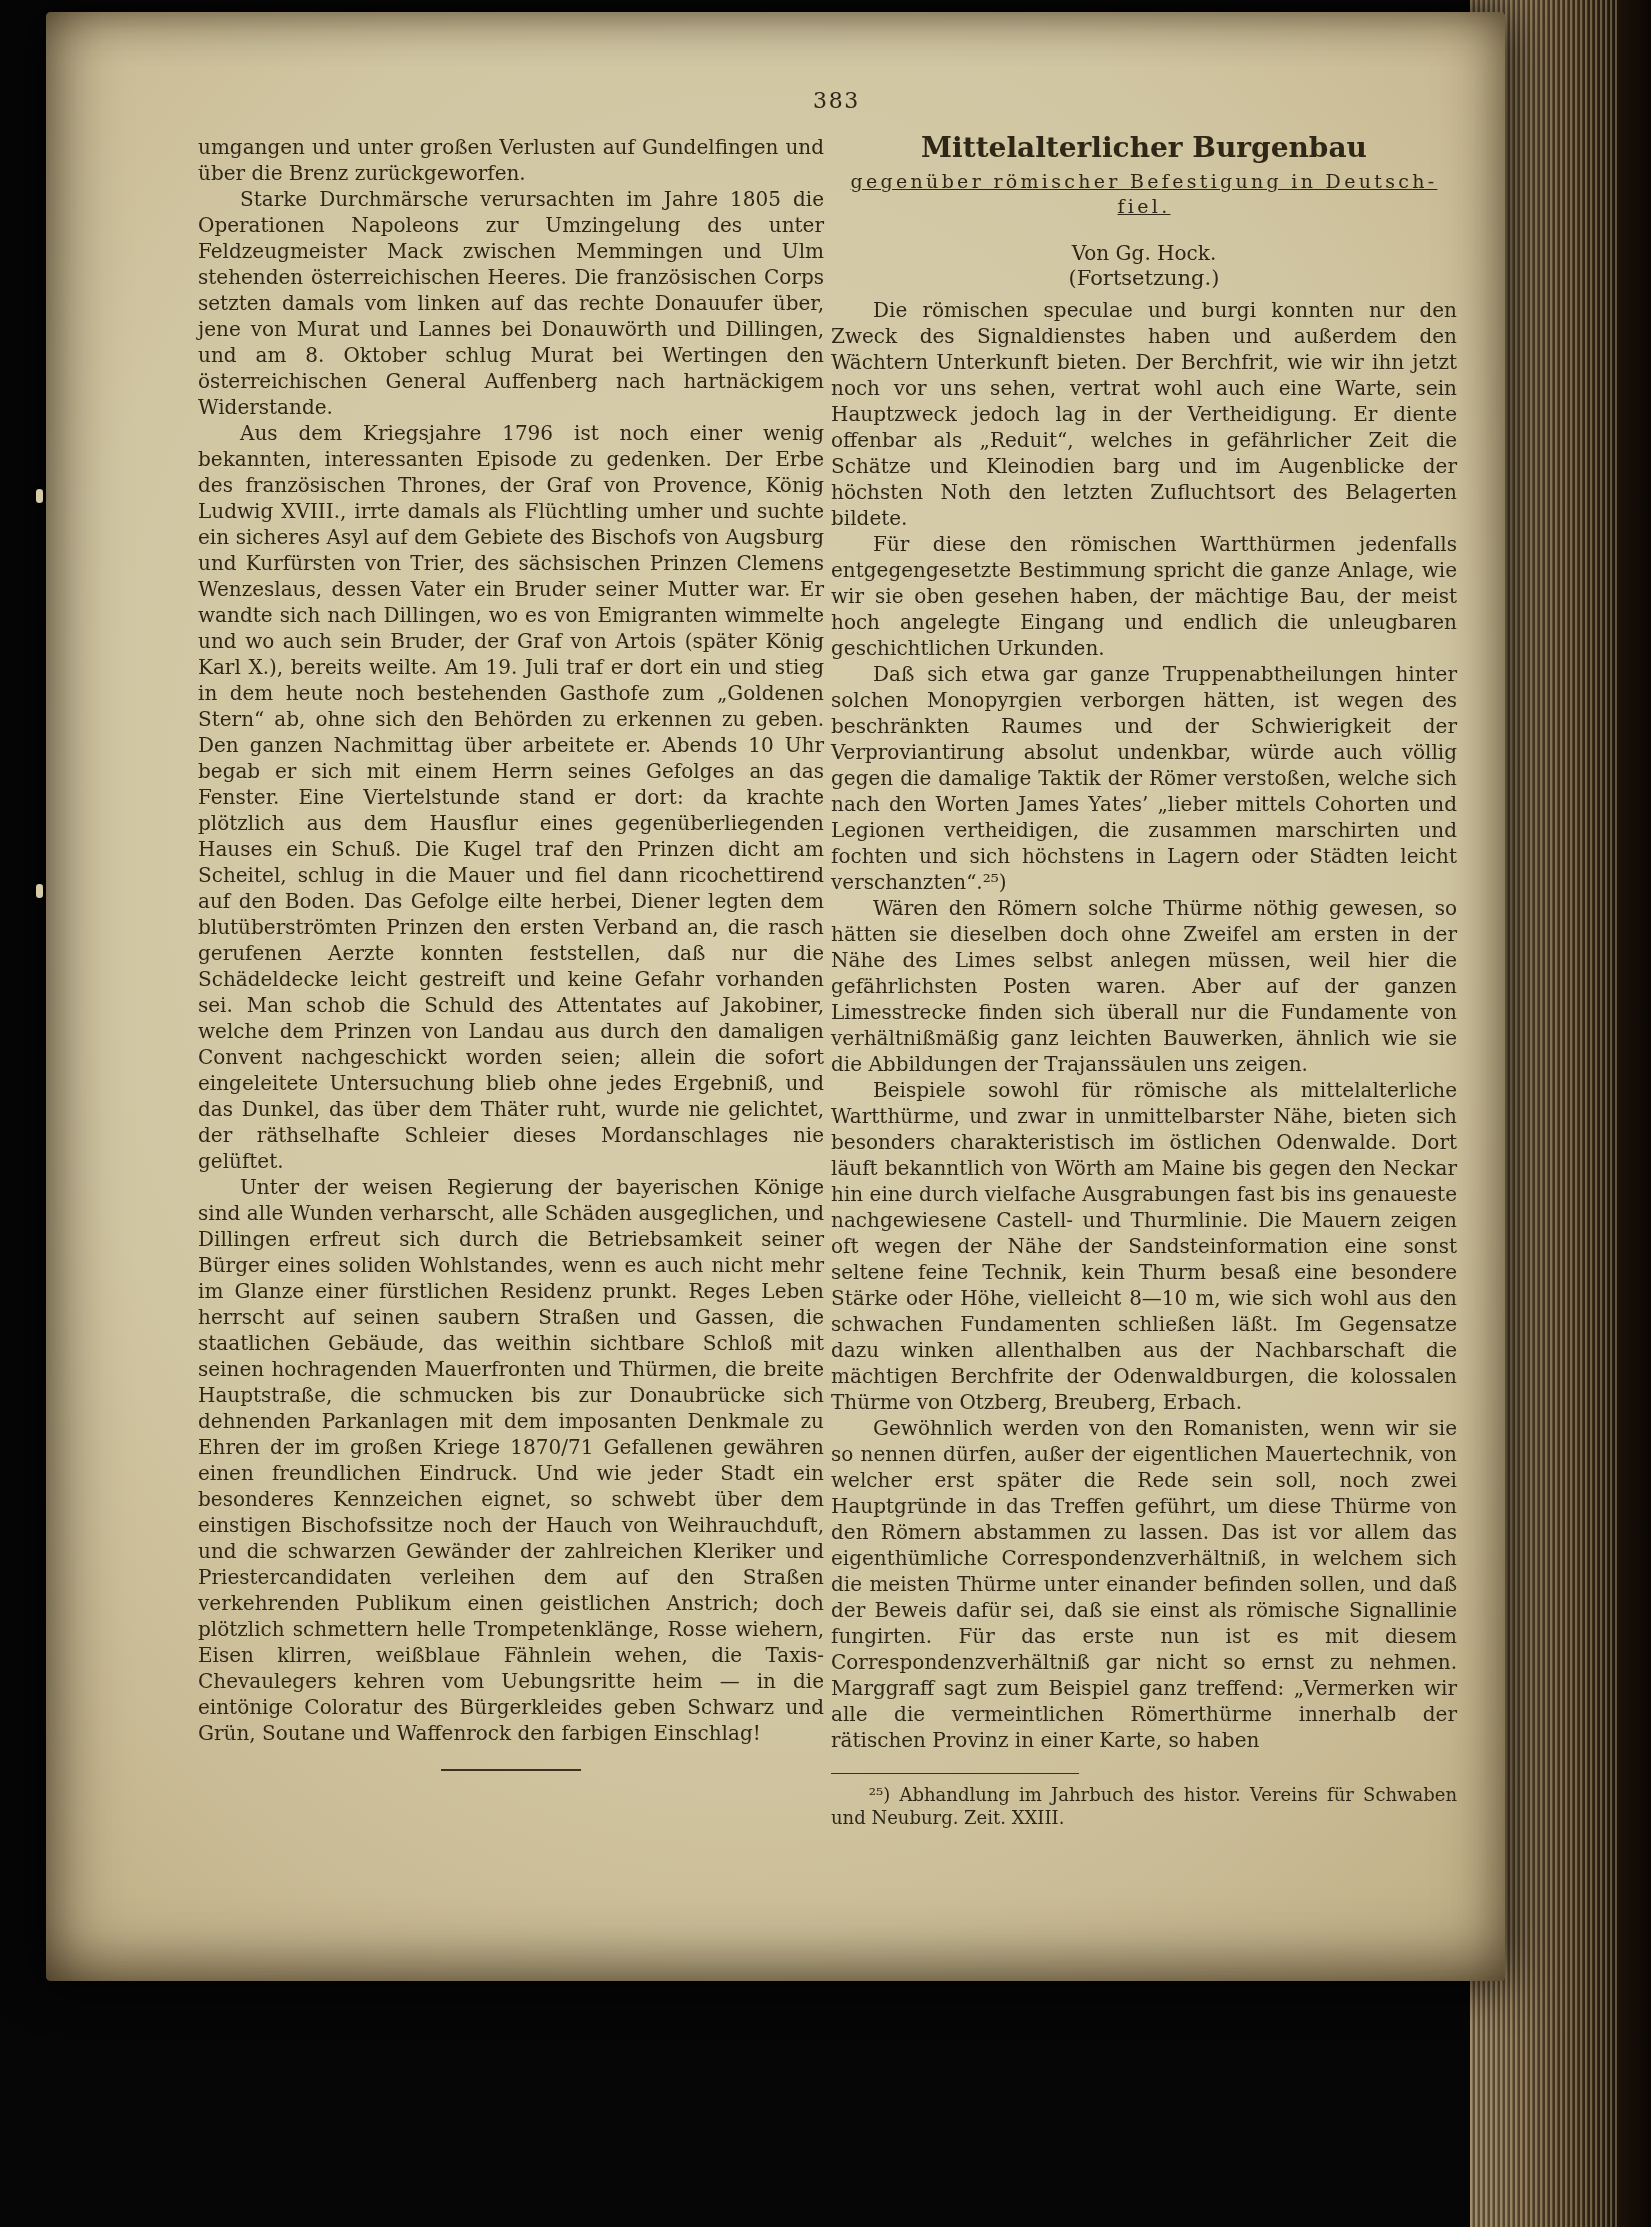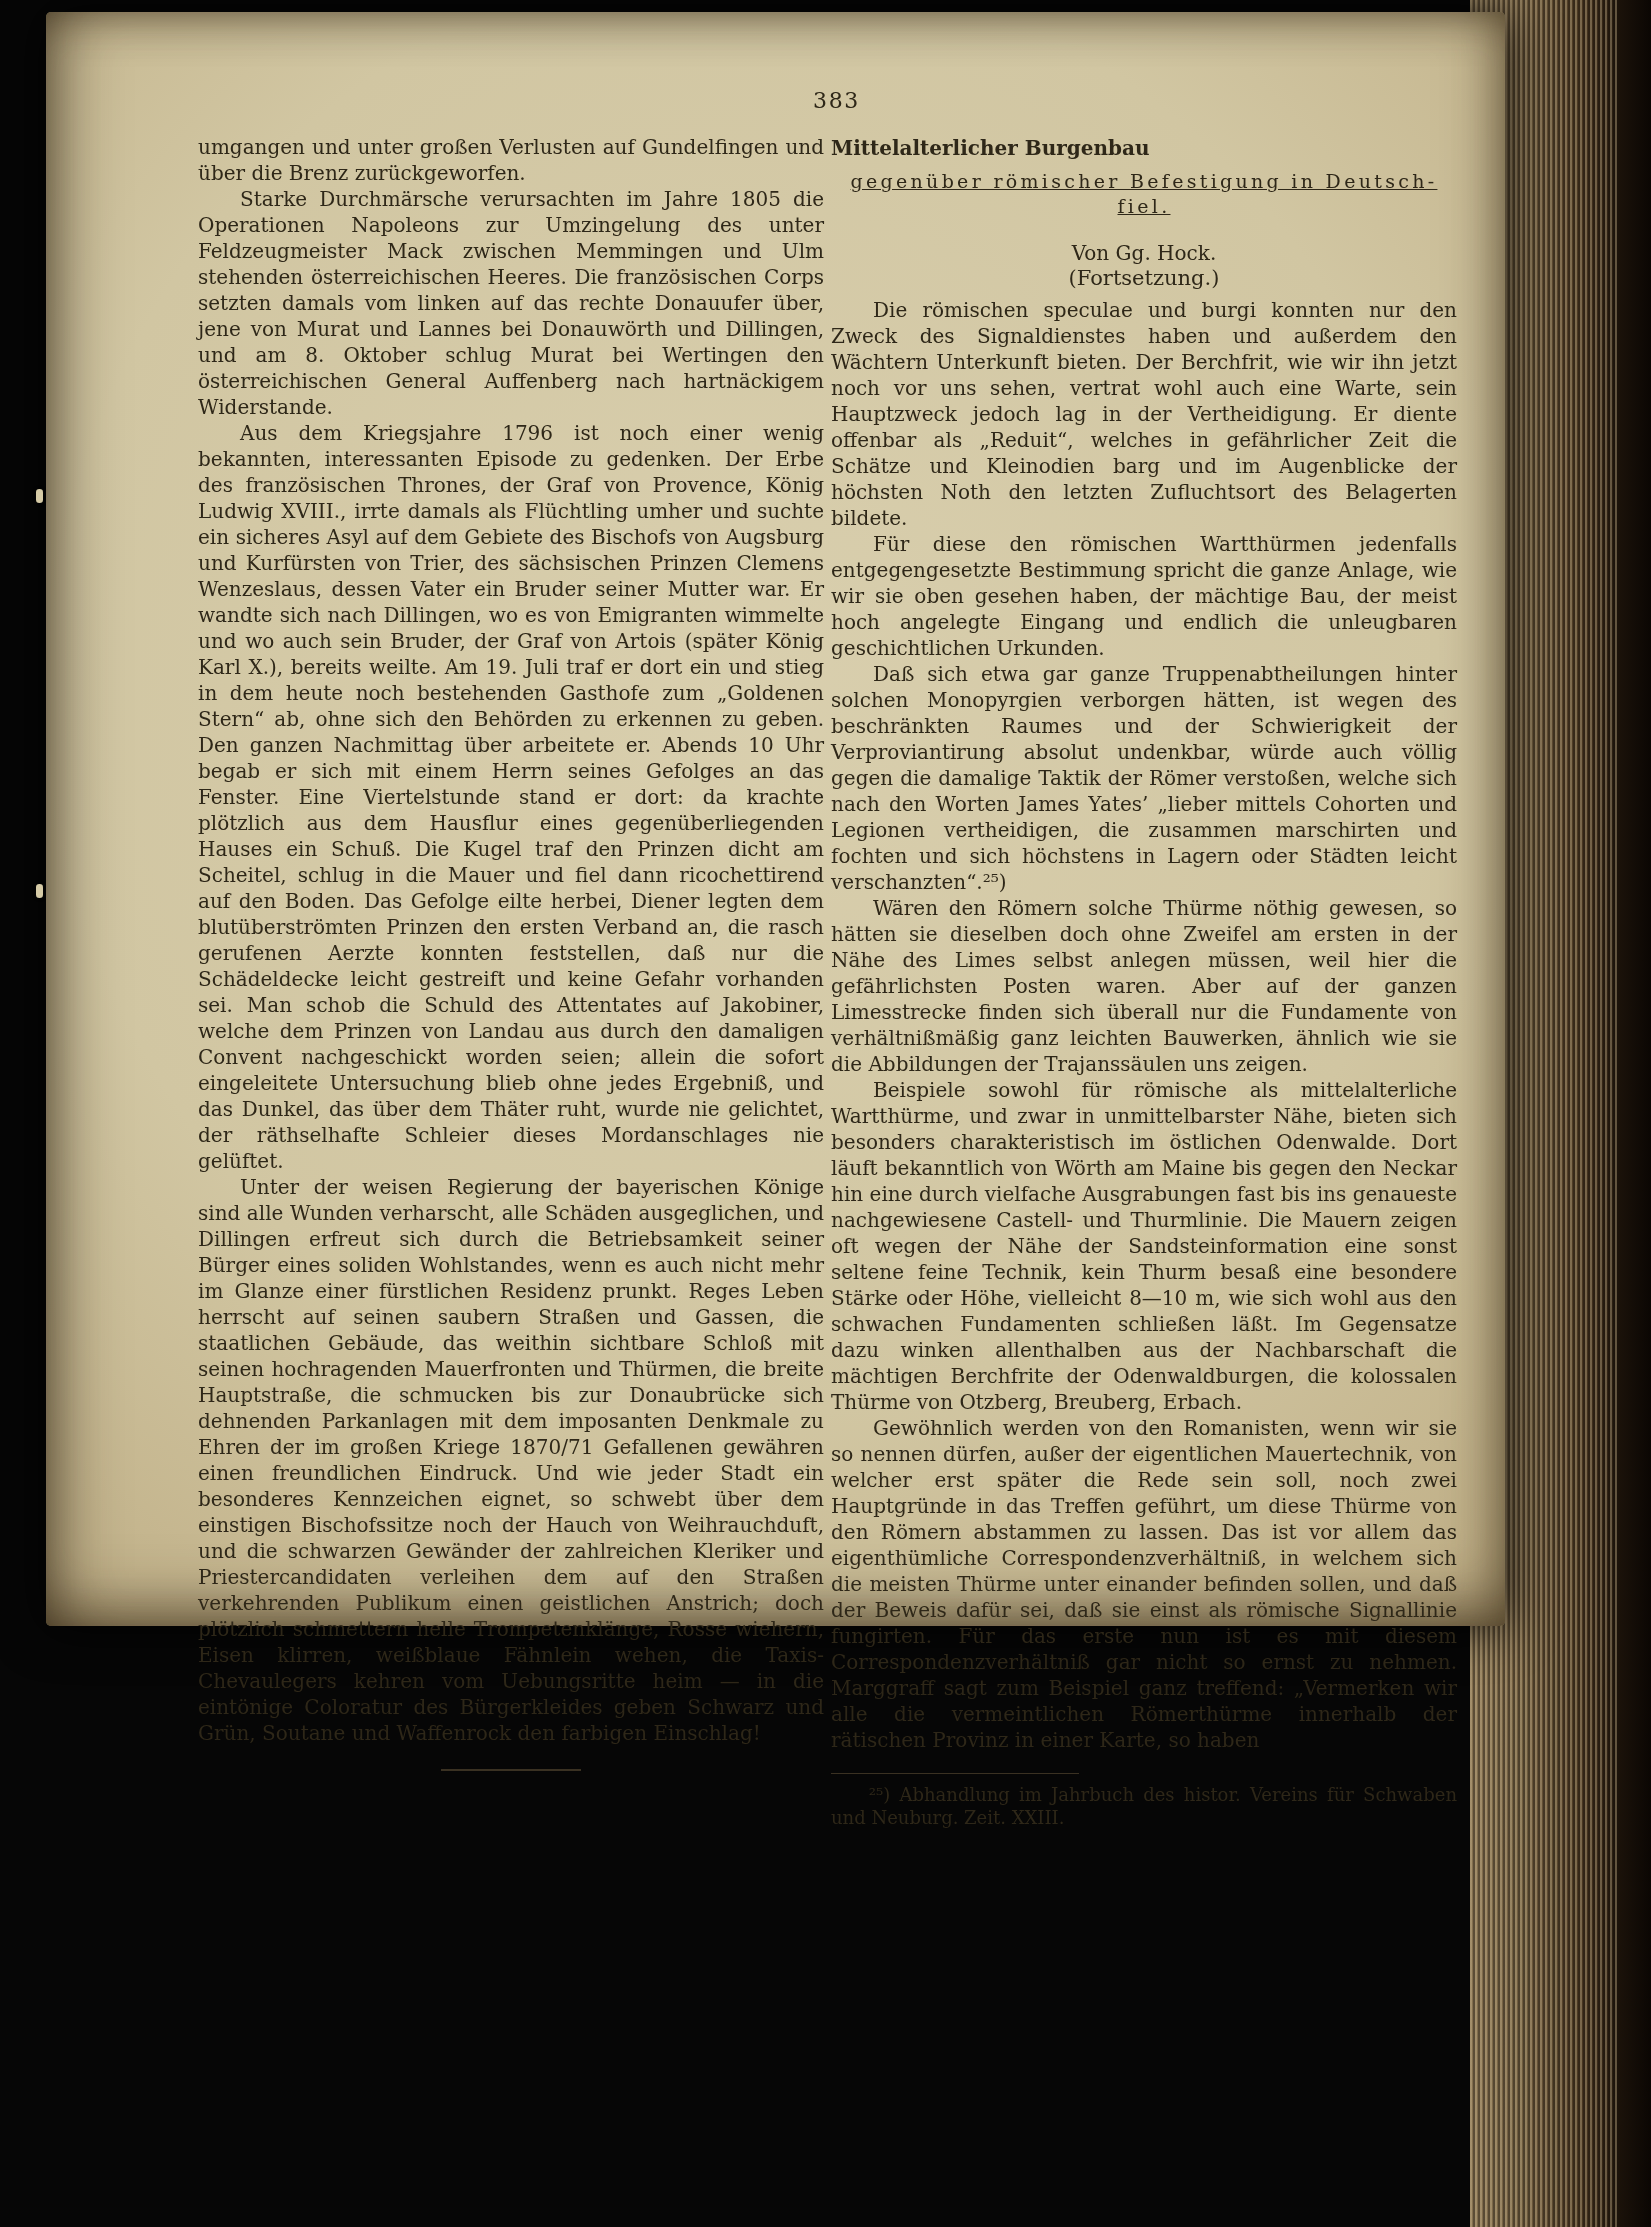--- a/index.html
+++ b/index.html
@@ -29,21 +29,21 @@
     position: absolute;
     right: 0; top: 0;
     width: 35px; height: 100%;
     background: linear-gradient(90deg, #1c130a, #0a0603);
   }
 
   
   .paper {
     position: absolute;
     left: 46px; top: 11.6px;
-    width: 1459px; height: 1614px;
+    width: 1459px; height: 1969px;
     border-radius: 5px;
     background:
       radial-gradient(95% 90% at 48% 42%, #d9cfae 0%, #d1c6a2 50%, #c2b28a 78%, #a3906a 100%);
     box-shadow:
       inset 35px 0 66px -25px rgba(35,24,10,0.55),
       inset -28px 0 58px -23px rgba(62,46,22,0.55),
       inset 0 -38px 66px -25px rgba(45,32,14,0.55),
       inset 0 25px 50px -25px rgba(45,32,14,0.45),
       0 0 50px rgba(0,0,0,0.9);
   }
@@ -79,22 +79,23 @@
     width: 626px;
     font-size: 20px;
     line-height: 26px;
     text-align: justify;
   }
 
   .col p { margin: 0; text-indent: 2.1em; }
   .col p.noindent { text-indent: 0; }
 
   .article-title {
-    font-size: 20px;
+    font-size: 28px;
     font-weight: bold;
+    text-align: center;
     margin: 0 0 6.6px 0;
     line-height: 28px;
   }
   .article-subtitle {
     text-align: center;
     font-size: 19px;
     letter-spacing: 3.3px;
     line-height: 25px;
     text-decoration: underline;
   }

